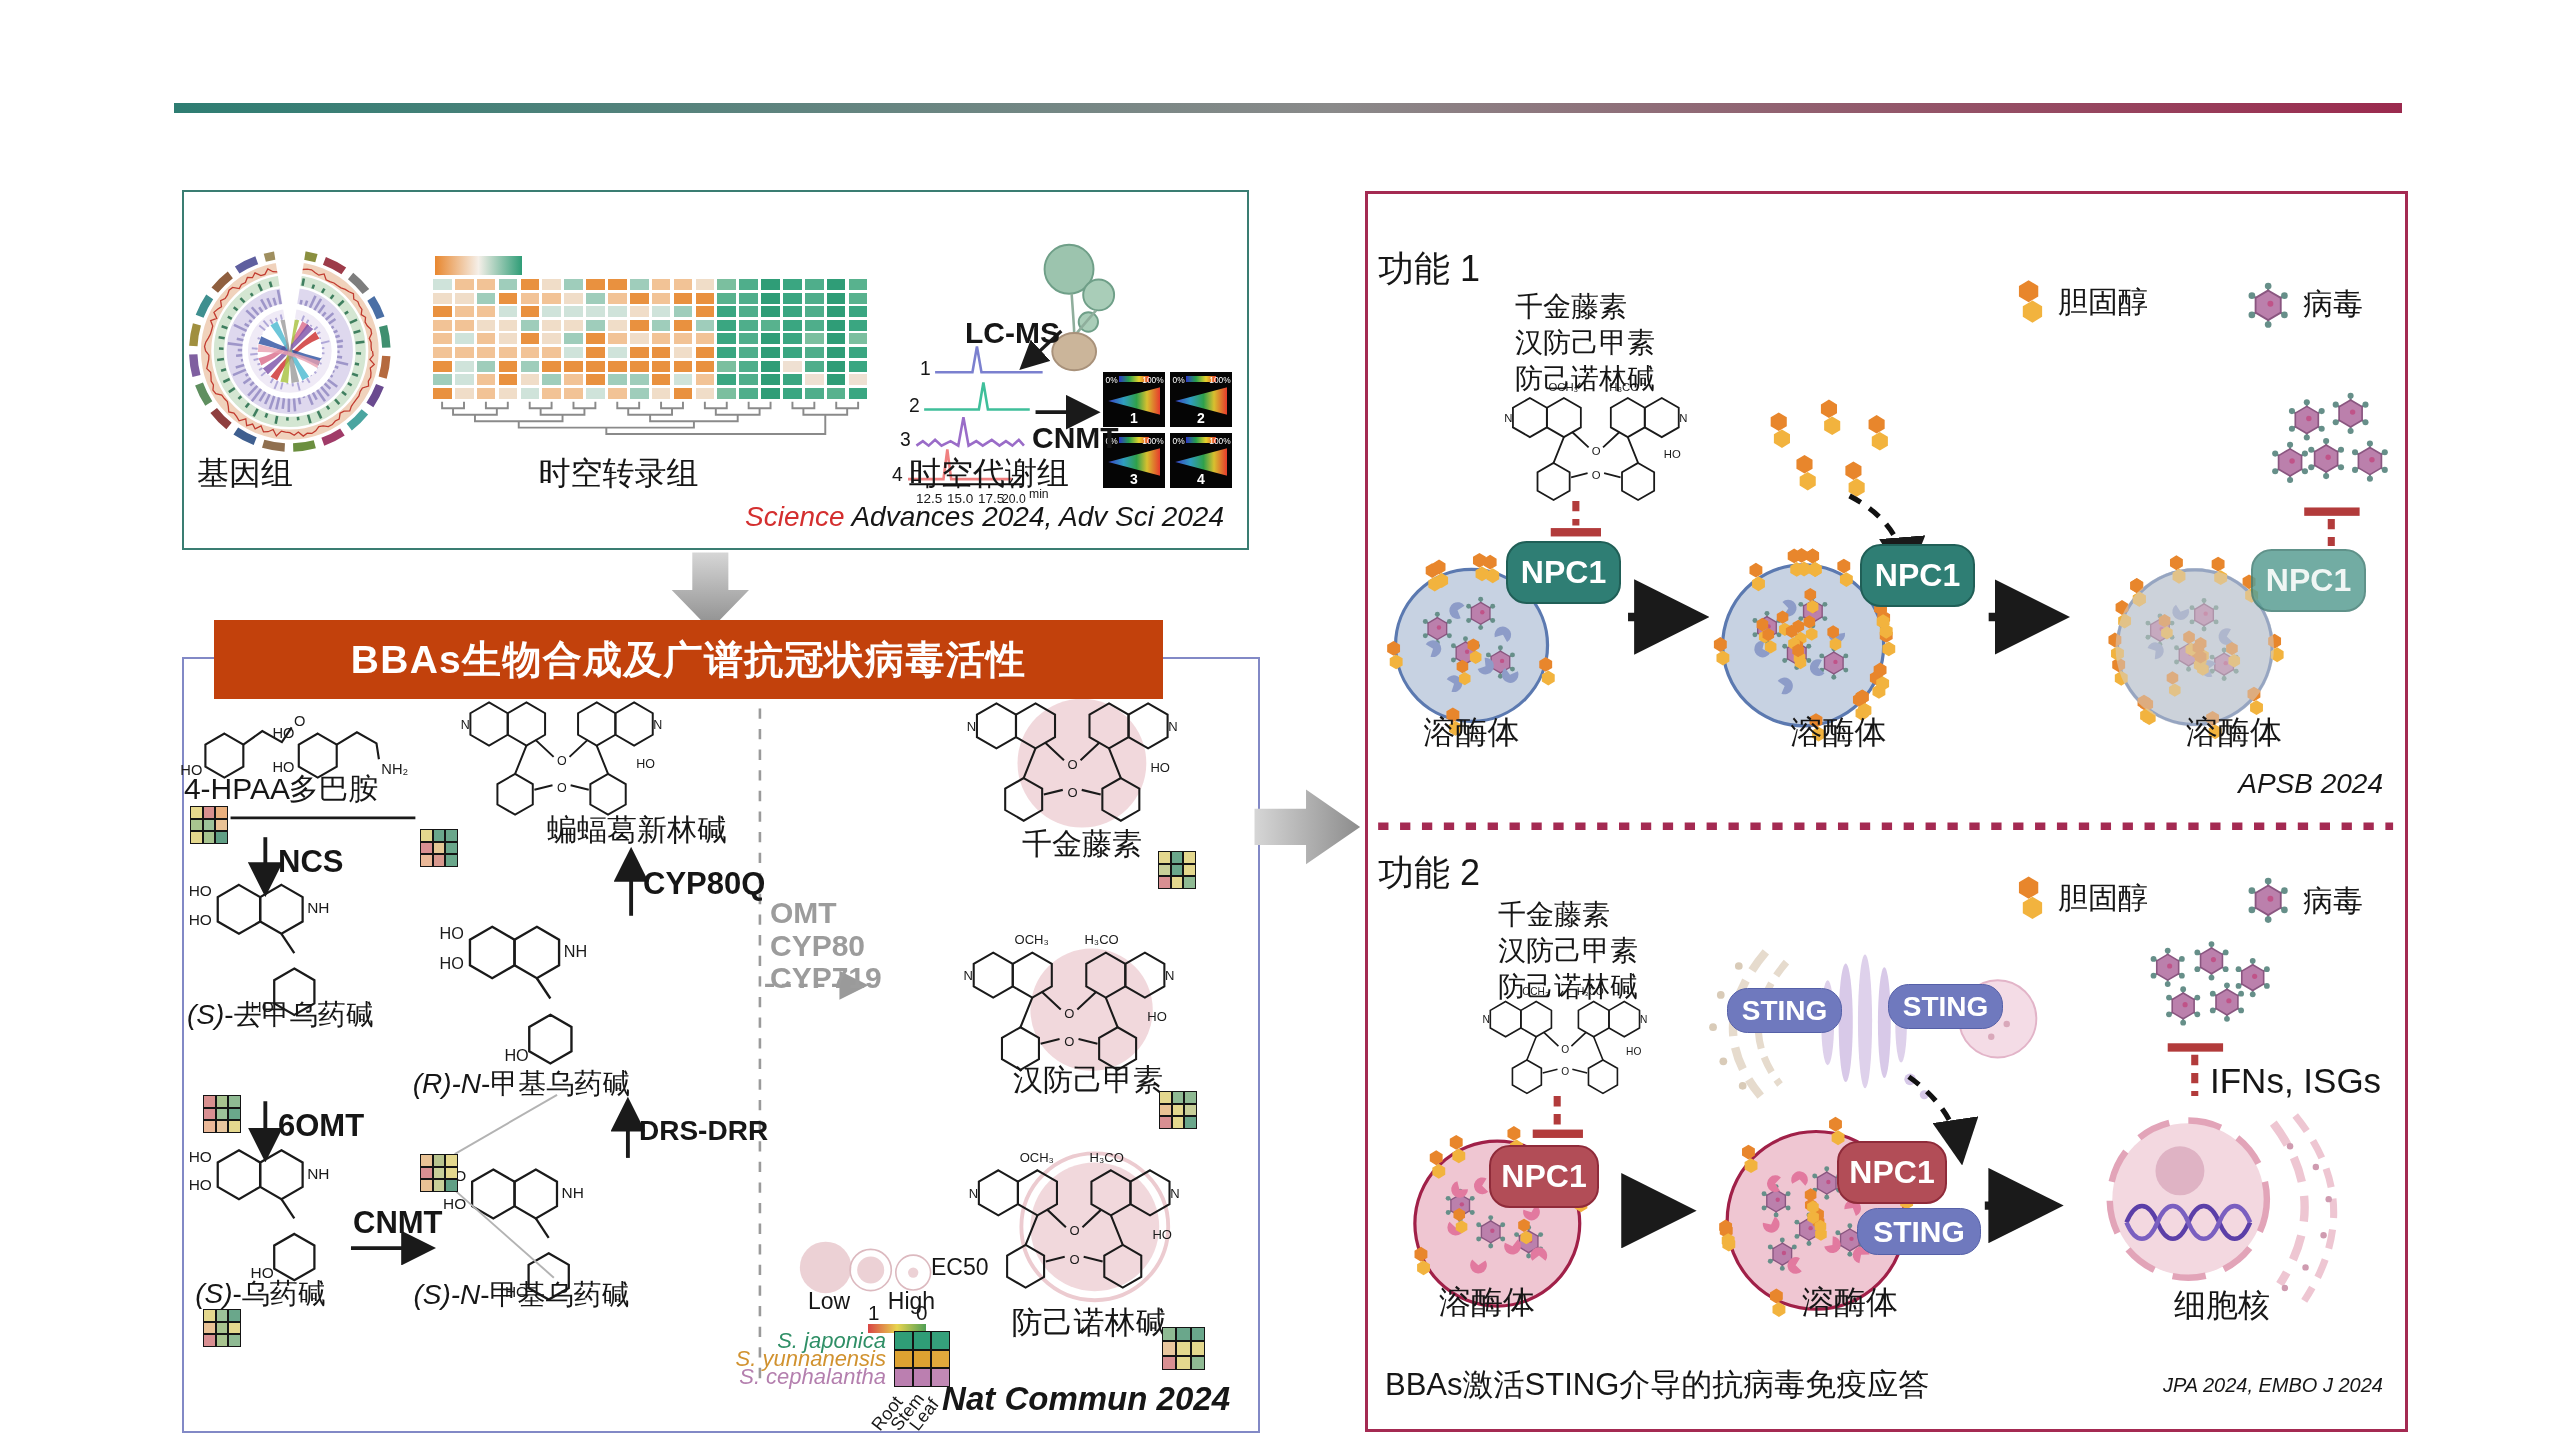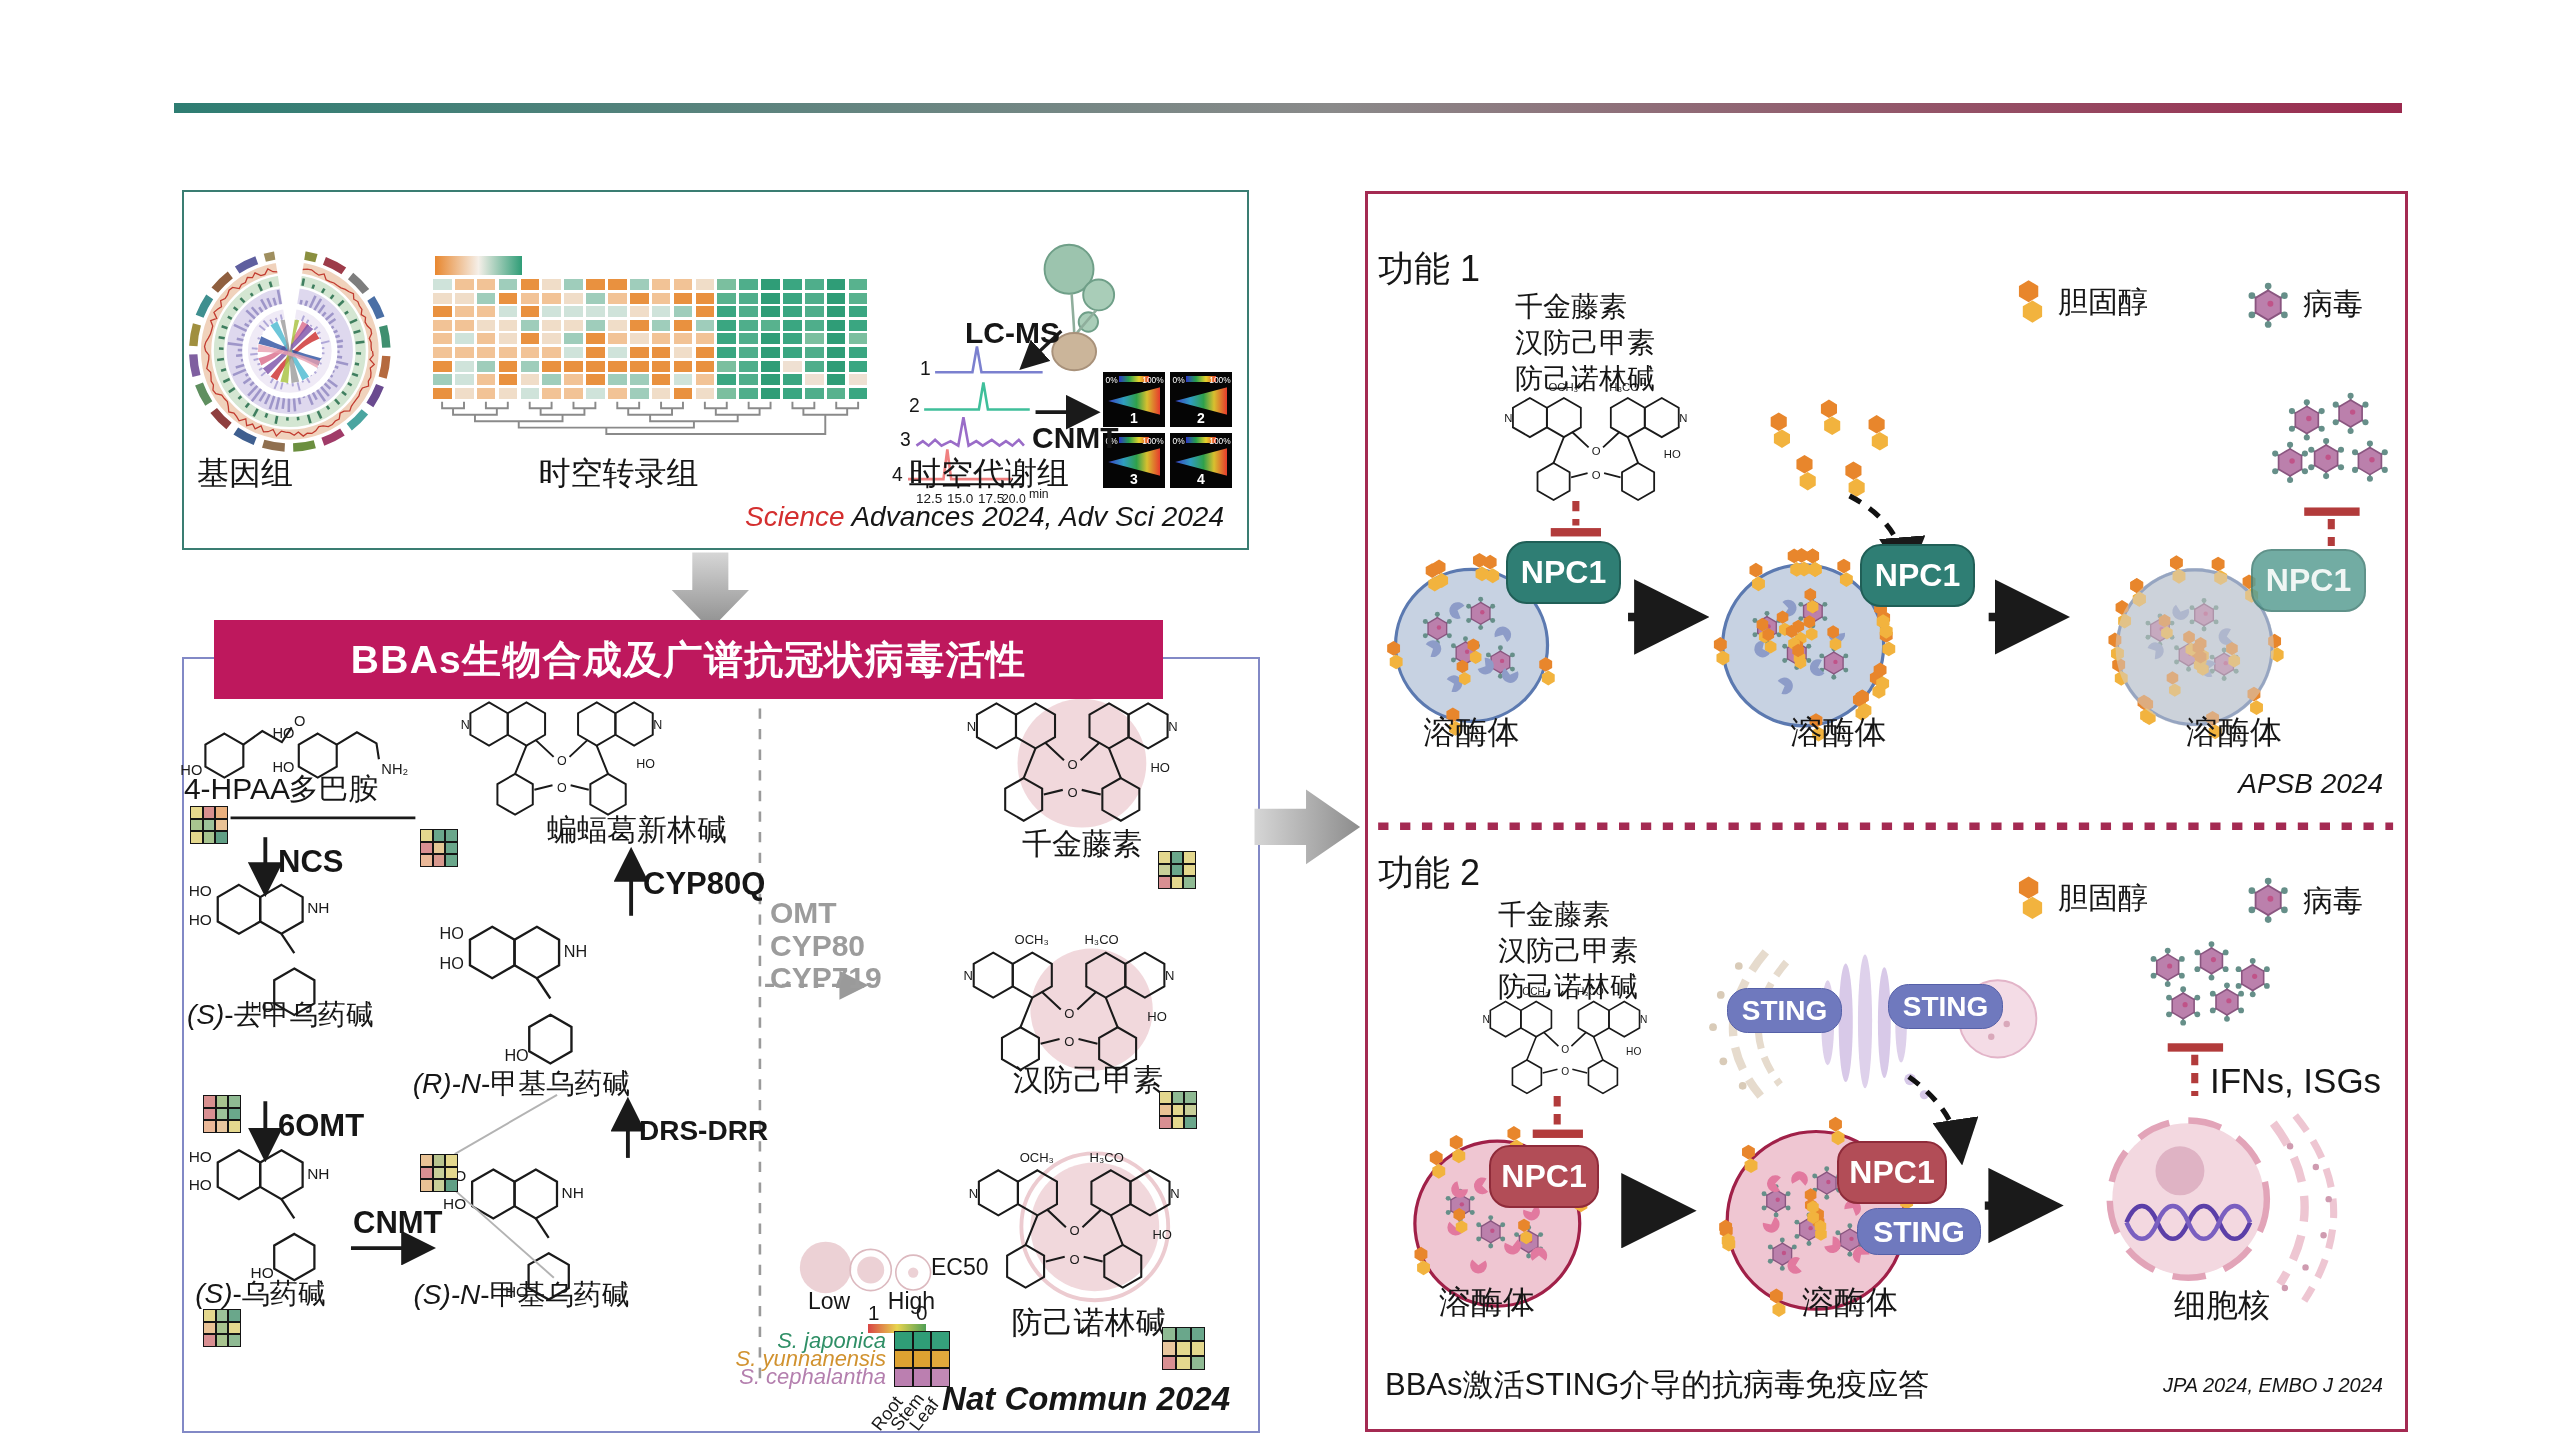--- a/index.html
+++ b/index.html
@@ -36,21 +36,21 @@
 
 <div id="fig">
 
   <div class="gbar" style="left:174px;top:103px;width:2228px;height:9.7px;
               background:linear-gradient(90deg,#2e7d72,#8a8a8a 52%,#9b2a4e)"></div>
 
   <div class="panel" style="left:182px;top:190px;width:1063px;height:356px;border:2.6px solid #3a7d72"></div>
   <div class="panel" style="left:182px;top:657px;width:1074px;height:772px;border:2.6px solid #8289c6"></div>
   <div class="panel" style="left:1365px;top:191px;width:1037px;height:1235px;border:3.2px solid #a42a52"></div>
 
-  <div class="phdr" style="left:214px;top:620px;width:949px;height:79px;background:#be185d">BBAs生物合成及广谱抗冠状病毒活性</div>
+  <div class="phdr" style="left:214px;top:620px;width:949px;height:79px;background:#c2410c">BBAs生物合成及广谱抗冠状病毒活性</div>
 
   <svg id="art" width="2576" height="1449" viewBox="0 0 4000 2250">
     <defs>
       <marker id="ab" markerWidth="9" markerHeight="9" viewBox="0 0 9 9" refX="6.5" refY="4.5" orient="auto">
         <path d="M0 0L9 4.5L0 9Z" fill="#1a1a1a"></path>
         </marker>
       <marker id="ag" markerWidth="9" markerHeight="9" viewBox="0 0 9 9" refX="6.5" refY="4.5" orient="auto">
         <path d="M0 0L9 4.5L0 9Z" fill="#9a9a9a"></path>
         </marker>
       <linearGradient id="ggv" x1="0" y1="0" x2="0" y2="1">

